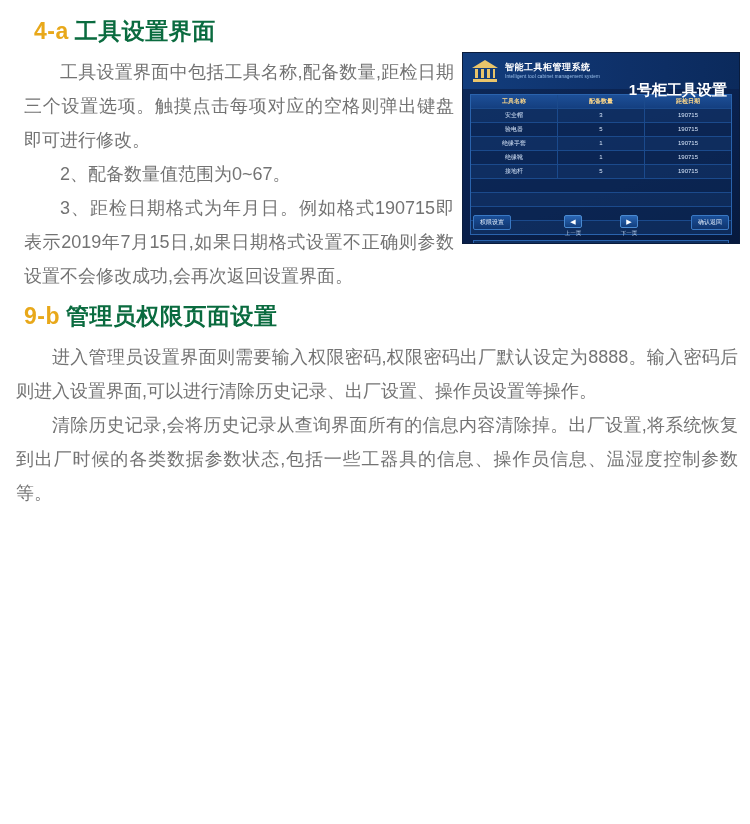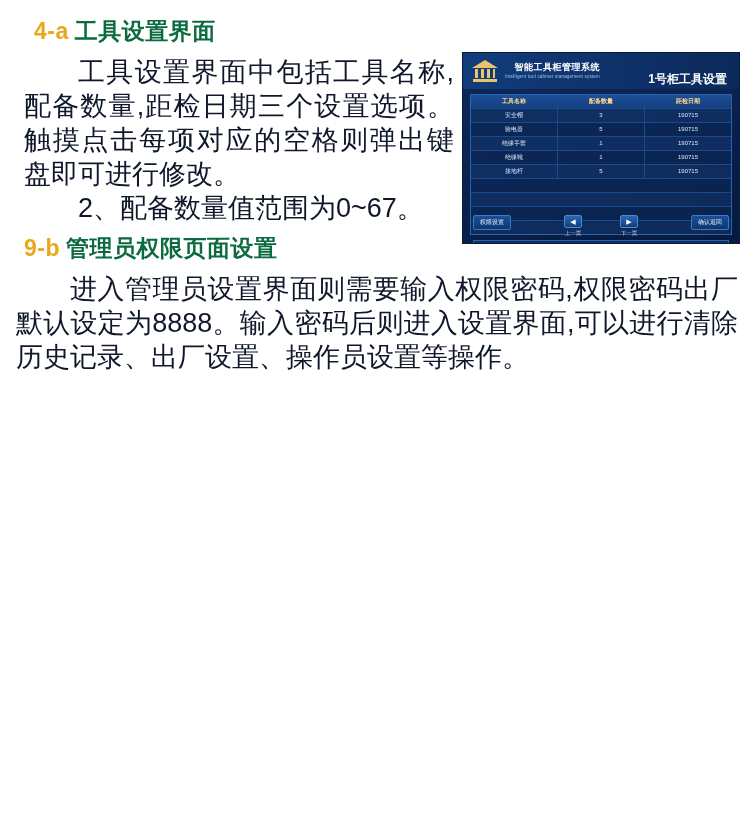--- a/index.html
+++ b/index.html
@@ -27,23 +27,23 @@
     color: #0a6b3f;
     letter-spacing: 0.5px;
     margin: 6px 0 8px 10px;
   }
   .section-heading .num {
     color: #e8a81a;
     font-weight: bold;
     margin-right: 6px;
   }
   .body-text {
-    font-size: 27px;
+    font-size: 18px;
     line-height: 34px;
-    color: #0f172a;
+    color: #737373;
     text-align: justify;
   }
   .body-text p {
     margin: 0;
     text-indent: 2em;
   }
   .block-a {
     position: relative;
     margin-left: 10px;
     width: 430px;
@@ -60,21 +60,20 @@
     overflow: hidden;
   }
   .scr-header {
     height: 36px;
     background: linear-gradient(90deg, #123d7d 0%, #0e3068 60%, #0b2a5c 100%);
     display: flex;
     align-items: center;
     padding: 0 8px;
     box-sizing: border-box;
     position: relative;
-    text-align: right;
   }
   .scr-logo {
     width: 28px;
     height: 26px;
     margin-right: 6px;
     position: relative;
     flex: 0 0 auto;
   }
   .scr-logo .roof {
     position: absolute;
@@ -105,22 +104,22 @@
   }
   .scr-title-en {
     font-size: 4.5px;
     color: #9fc4ef;
     line-height: 7px;
     letter-spacing: 0.2px;
   }
   .scr-page-title {
     position: absolute;
     right: 12px;
-    top: 18px;
-    font-size: 12px;
+    top: 28px;
+    font-size: 15px;
     color: #ffffff;
     font-weight: bold;
   }
   .scr-table {
     margin: 5px 7px 0 7px;
     border: 1px solid #2a63ad;
     box-sizing: border-box;
   }
   .scr-row {
     display: flex;
@@ -225,20 +224,21 @@
 
 <div class="page">
 
   <div class="block-a">
     <div class="section-heading">
       <span class="num">4-a</span><span>工具设置界面</span>
     </div>
     <div class="body-text">
       <p>工具设置界面中包括工具名称,配备数量,距检日期三个设置选项。触摸点击每项对应的空格则弹出键盘即可进行修改。</p>
       <p>2、配备数量值范围为0~67。</p>
+      <p>3、距检日期格式为年月日。例如格式190715即表示2019年7月15日,如果日期格式设置不正确则参数设置不会修改成功,会再次返回设置界面。</p>
     </div>
   </div>
 
   <div class="screen-figure">
     <div class="scr-header">
       <div class="scr-logo">
         <div class="roof"></div>
         <div class="bars"></div>
         <div class="base"></div>
       </div>
@@ -321,16 +321,17 @@
       <div class="scr-btn">确认返回</div>
     </div>
   </div>
 
   <div class="block-b">
     <div class="section-heading">
       <span class="num">9-b</span><span>管理员权限页面设置</span>
     </div>
     <div class="body-text">
       <p>进入管理员设置界面则需要输入权限密码,权限密码出厂默认设定为8888。输入密码后则进入设置界面,可以进行清除历史记录、出厂设置、操作员设置等操作。</p>
+      <p>清除历史记录,会将历史记录从查询界面所有的信息内容清除掉。出厂设置,将系统恢复到出厂时候的各类数据参数状态,包括一些工器具的信息、操作员信息、温湿度控制参数等。</p>
     </div>
   </div>
 
 </div>
 
 </body></html>

